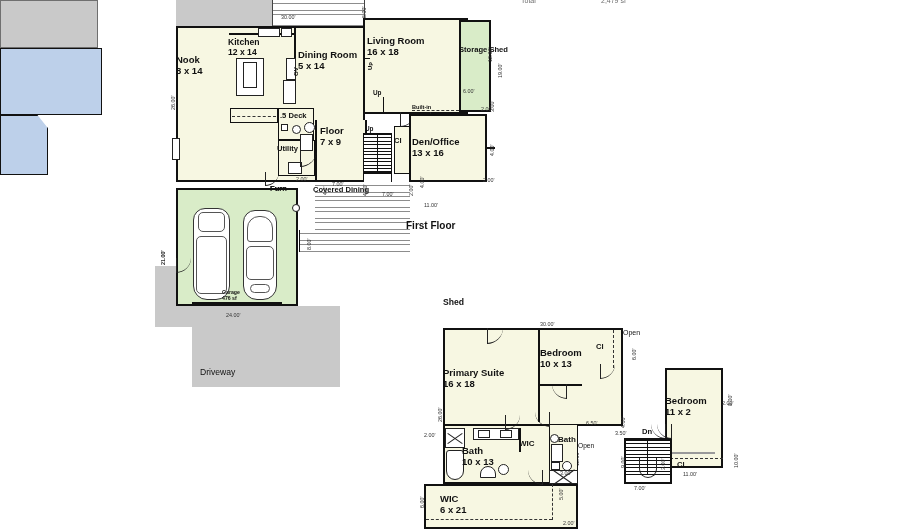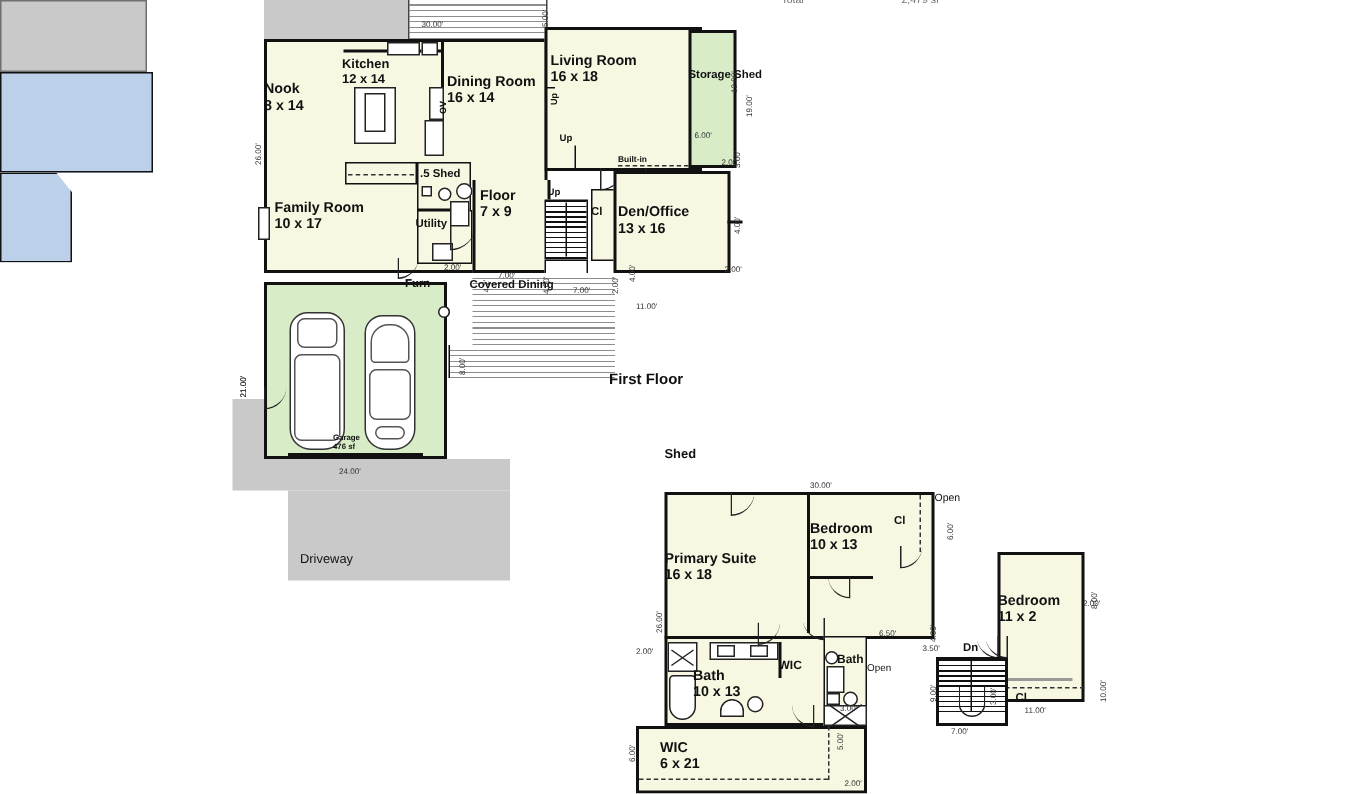--- a/index.html
+++ b/index.html
@@ -20,21 +20,21 @@
   
   .lbl{position:absolute;font-family:"Liberation Sans",sans-serif;color:#111;
        text-align:left;line-height:1.12;white-space:nowrap;}
   .rm{font-size:9.5px;font-weight:bold;}
   .rm2{font-size:8.6px;font-weight:bold;}
   .rm3{font-size:7.6px;font-weight:bold;}
   .sm{font-size:6.4px;font-weight:bold;}
   .dim{position:absolute;font-size:5.4px;color:#333;white-space:nowrap;
        font-family:"Liberation Sans",sans-serif;}
   .dim.v{transform-origin:0 0;transform:rotate(-90deg);}
-  .floorlbl{font-size:10px;font-weight:bold;margin-top:28px;}
+  .floorlbl{font-size:10px;font-weight:bold;}
   .cut{position:absolute;font-size:7px;color:#6d6d6d;white-space:nowrap;}
   .porch{position:absolute;box-sizing:border-box;
         background:repeating-linear-gradient(to bottom,#ffffff 0px,#ffffff 3px,#8d8d8d 3px,#8d8d8d 3.7px);}
   .stair{position:absolute;box-sizing:border-box;background:#fff;border:1.4px solid #111;
         background-image:repeating-linear-gradient(to bottom,#111 0px,#111 .9px,#fff .9px,#fff 3.4px);}
   .stairv{position:absolute;box-sizing:border-box;background:#fff;border:1.4px solid #111;}
 
   
   .fix{position:absolute;box-sizing:border-box;background:#fff;border:1px solid #222;}
   .oval{border-radius:50%;}
@@ -88,21 +88,21 @@
   <div class="counter" style="left:258px;top:28px;width:22px;height:9px;"></div>
   <div class="counter" style="left:281px;top:28px;width:11px;height:9px;"></div>
   <div class="counter" style="left:236px;top:58px;width:28px;height:38px;"></div>
   <div class="counter" style="left:243px;top:62px;width:14px;height:26px;"></div>
   <div class="counter" style="left:286px;top:58px;width:10px;height:22px;"></div>
   <div class="dim v" style="left:293px;top:76px;font-size:6px;font-weight:bold;color:#111;">OV</div>
   <div class="counter" style="left:283px;top:80px;width:13px;height:24px;"></div>
 
   <div class="lbl rm" style="left:298px;top:50px;width:66px;">
     <span>Dining Room</span><br>
-    <span>16 x 14</span>
+    <span>5 x 14</span>
   </div>
 
   <div class="lbl rm" style="left:367px;top:36px;width:90px;">
     <span>Living Room</span><br>
     <span>16 x 18</span>
   </div>
   <div class="dim v" style="left:367px;top:70px;font-size:6px;font-weight:bold;color:#111;">Up</div>
   <div class="thinline" style="left:364px;top:58px;width:6px;height:1.2px;"></div>
 
   <div class="lbl sm" style="left:373px;top:89px;width:22px;">Up</div>
@@ -110,29 +110,25 @@
 
   <div class="dash" style="left:412px;top:110px;width:47px;"></div>
   <div class="lbl" style="left:412px;top:104px;width:47px;font-size:5.6px;font-weight:bold;">Built-in</div>
   <div class="dim" style="left:481px;top:106px;">2.00'</div>
   <div class="dim v" style="left:489px;top:112px;">3.00'</div>
 
   <div class="dim v" style="left:170px;top:110px;">26.00'</div>
   <div class="dim v" style="left:160px;top:265px;">21.00'</div>
   <div class="fix" style="left:172px;top:138px;width:8px;height:22px;"></div>
 
-  <div class="lbl rm" style="left:183px;top:134px;width:95px;">
-    <span>Family Room</span><br>
-    <span>10 x 17</span>
-  </div>
 
   <div class="inner" style="left:230px;top:108px;width:48px;height:15px;"></div>
   <div class="dash" style="left:232px;top:116px;width:44px;"></div>
   <div class="inner" style="left:278px;top:108px;width:36px;height:32px;"></div>
-  <div class="lbl rm3" style="left:280px;top:112px;width:34px;">.5 Shed</div>
+  <div class="lbl rm3" style="left:280px;top:112px;width:34px;">.5 Deck</div>
   <div class="fix oval" style="left:292px;top:125px;width:9px;height:9px;"></div>
   <div class="fix" style="left:281px;top:124px;width:7px;height:7px;"></div>
   <div class="fix oval" style="left:304px;top:122px;width:11px;height:11px;"></div>
 
   <div class="inner" style="left:278px;top:140px;width:37px;height:36px;"></div>
   <div class="lbl rm3" style="left:277px;top:145px;width:38px;">Utility</div>
   <div class="fix" style="left:300px;top:134px;width:13px;height:17px;"></div>
   <div class="fix" style="left:288px;top:162px;width:14px;height:12px;"></div>
   <div class="door" style="left:265px;top:172px;width:13px;height:13px;"></div>
 

